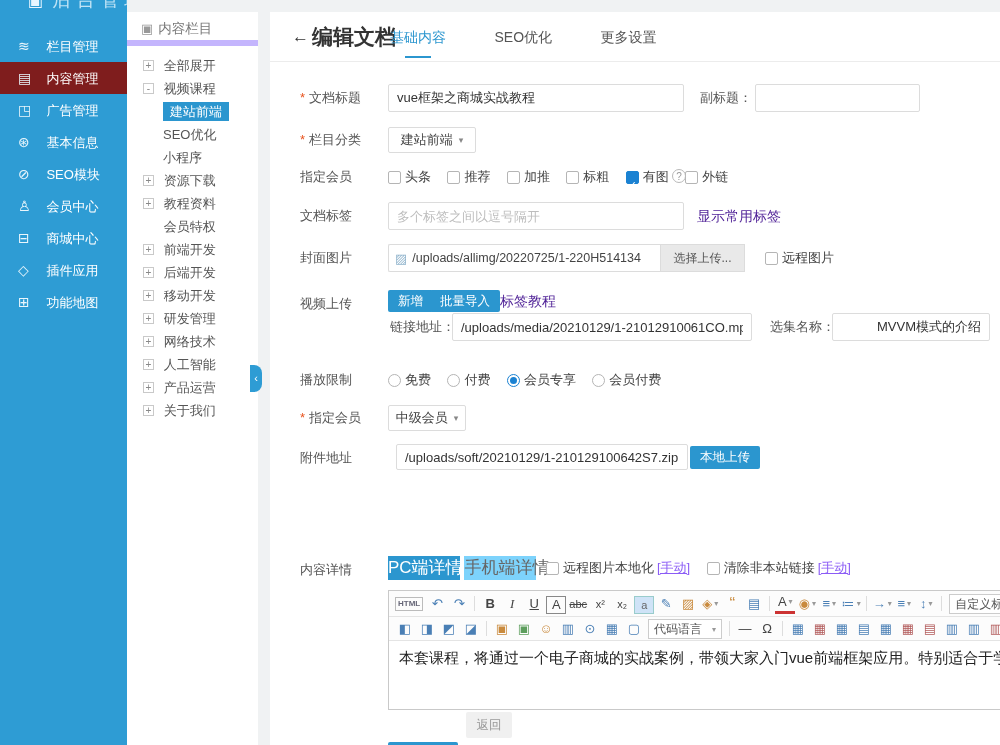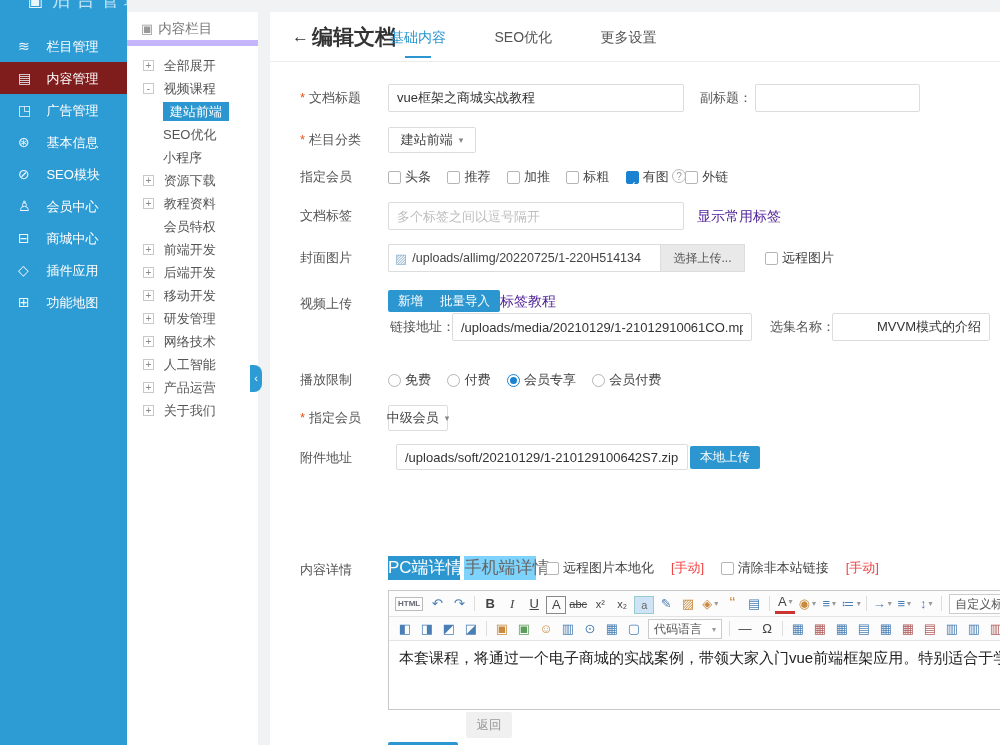--- a/index.html
+++ b/index.html
@@ -77,21 +77,21 @@
   .btn-gray { display:inline-block; background:#e9e9e9; color:#555; font-size:12px; border:1px solid #dcdcdc;
     height:28px; line-height:26px; padding:0 8px; cursor:pointer; }
   .cover-box { display:inline-flex; align-items:center; width:272px; height:28px; border:1px solid #dcdcdc;
     border-right:none; border-radius:2px 0 0 2px; padding:0 6px; font-size:12.5px; color:#444; overflow:hidden; }
   .cover-ico { color:#8fb3cc; margin-right:5px; font-size:13px; }
   .mini-label { position:absolute; line-height:28px; font-size:13px; color:#555; }
   .dtab { display:inline-block; width:72px; height:24px; line-height:24px; text-align:center;
     font-size:17px; cursor:pointer; }
   .dtab.active { background:#2b96cf; color:#fff; }
   .dtab.plain { background:#7dd3fc; color:#666; }
-  .manual { color:#ef4444; margin-left:17px; }
+  .manual { color:#8b5cf6; margin-left:3px;text-decoration:underline; }
 
   
   .editor { position:absolute; left:118px; top:578px; width:642px; height:120px; border:1px solid #c9c9c9; }
   .tb-row { display:flex; align-items:center; flex-wrap:nowrap; overflow:hidden; height:26px;
     background:#fcfcfc; border-bottom:1px solid #e4e4e4; padding-left:5px; }
   .tb-row.r2 { height:24px; }
   .ti { min-width:20px; height:22px; line-height:22px; text-align:center; font-size:13px; color:#666;
     margin:0 1px; cursor:pointer; flex:0 0 auto; }
   .ti.sep { min-width:1px; width:1px; height:15px; background:#ddd; margin:0 4px; }
   .ti.txt { font-size:8px; font-weight:bold; color:#667; border:1px solid #bbb; line-height:12px;
@@ -391,21 +391,21 @@
         
           <label class="opt">
             <span class="rd"></span>
             <span>会员付费</span>
           </label>
         </span>
     </div>
 
     <div class="frow" style="top:392px">
       <span class="flabel req">指定会员</span>
-      <div class="fsel ffield" style="left:118px;width:60px;top:1px">
+      <div class="fsel ffield" style="left:118px;width:78px;top:1px">
         <span>中级会员</span>
         <span class="caret">▾</span>
       </div>
     </div>
 
     <div class="frow" style="top:432px">
       <span class="flabel">附件地址</span>
       <input class="fin ffield" style="left: 126px; width: 292px; height: 26px;" value="/uploads/soft/20210129/1-210129100642S7.zip">
       <span class="btn-blue ffield" style="left:420px;top:2px;height:23px;line-height:23px">本地上传</span>
     </div>

